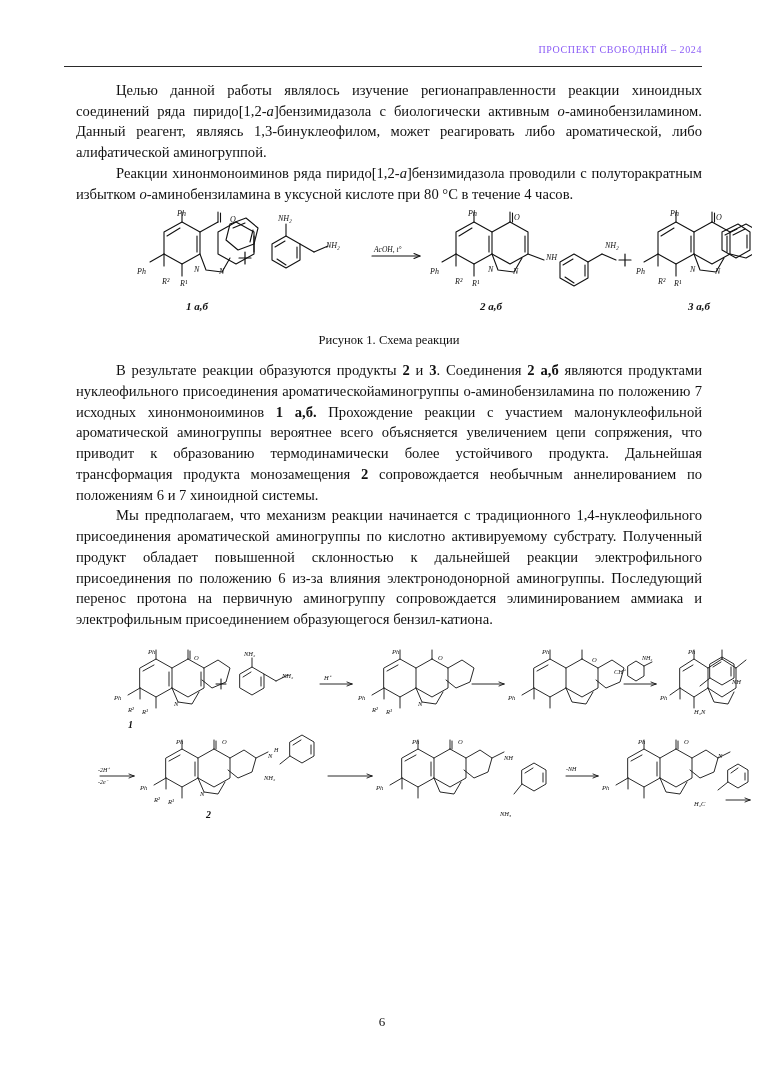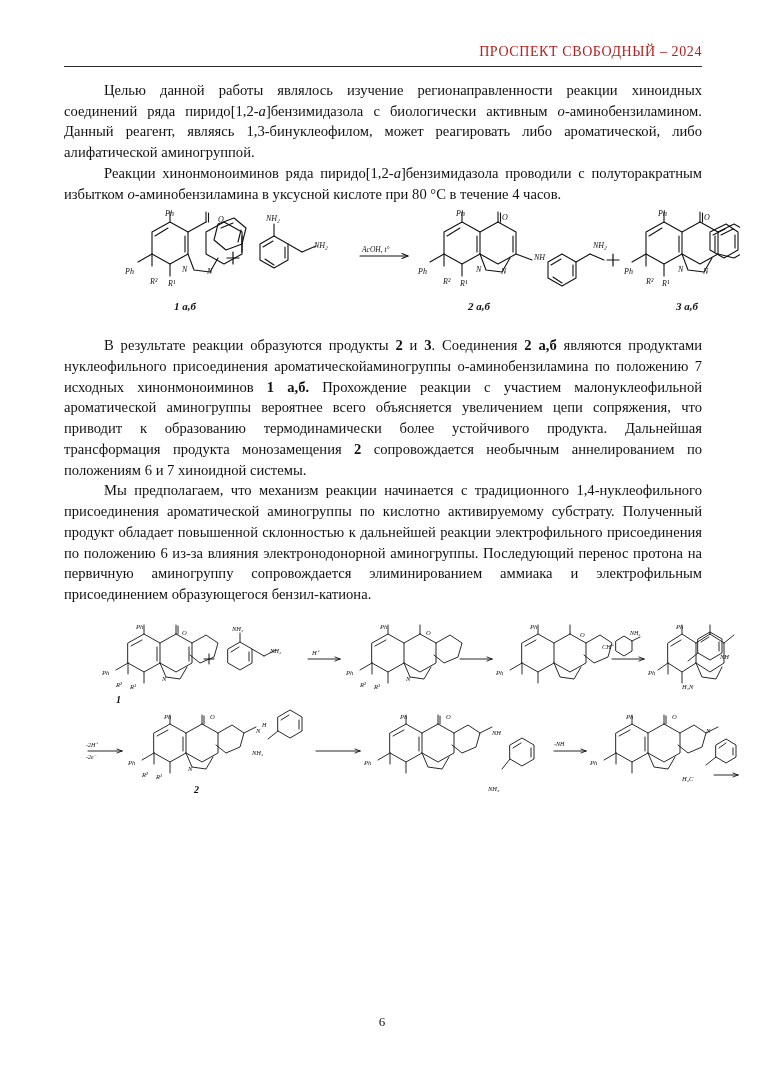--- a/index.html
+++ b/index.html
@@ -24,36 +24,36 @@
     top: 14px;
     right: 20px;
     bottom: 14px;
     background: #ffffff;
   }
   .header {
     position: absolute;
     top: 30px;
     right: 42px;
     font-family: "Liberation Serif", serif;
-    font-size: 14px;
+    font-size: 10px;
     letter-spacing: 0.6px;
-    color: #b91c1c;
+    color: #8b5cf6;
     font-weight: normal;
   }
   .header-rule {
     position: absolute;
     left: 44px;
     right: 42px;
     top: 52px;
     height: 1px;
     background: #2a2a2a;
   }
   .content {
     position: absolute;
-    left: 44px;
+    left: 56px;
     right: 42px;
     top: 66px;
   }
   p.para {
     margin: 0 0 0 0;
     text-align: justify;
     text-indent: 40px;
     font-size: 14.6px;
     line-height: 1.42;
     color: #111;
@@ -231,20 +231,21 @@
             </g>
           </g>
 
           <text x="110" y="106" font-size="11" font-weight="bold" fill="#111">1 а,б</text>
           <text x="404" y="106" font-size="11" font-weight="bold" fill="#111">2 а,б</text>
           <text x="612" y="106" font-size="11" font-weight="bold" fill="#111">3 а,б</text>
         </svg>
       </div>
 
 
+      <p class="fig-caption">Рисунок 1. Схема реакции</p>
 
       <div style="height:12px"></div>
 
       <p class="para"><span>В результате реакции образуются продукты </span><span class="bold">2</span><span> и </span><span class="bold">3</span><span>. Соединения </span><span class="bold">2 а,б</span><span> являются продуктами нуклеофильного присоединения ароматическойаминогруппы о-аминобензиламина по положению 7 исходных хинонмоноиминов </span><span class="bold">1 а,б.</span><span> Прохождение реакции с участием малонуклеофильной ароматической аминогруппы  вероятнее всего объясняется увеличением цепи сопряжения, что приводит к образованию термодинамически более устойчивого продукта. Дальнейшая трансформация продукта монозамещения </span><span class="bold">2</span><span> сопровождается необычным аннелированием по положениям 6 и 7 хиноидной системы.</span></p>
 
       <p class="para">Мы предполагаем, что механизм реакции начинается с традиционного 1,4-нуклеофильного присоединения ароматической аминогруппы по кислотно активируемому субстрату. Полученный продукт обладает повышенной склонностью к дальнейшей реакции электрофильного присоединения по положению 6 из-за влияния электронодонорной аминогруппы. Последующий перенос протона на первичную аминогруппу сопровождается элиминированием аммиака и электрофильным присоединением образующегося бензил-катиона.</p>
 
       <div class="scheme-box" style="margin-top:10px;">
         <svg width="676" height="220" viewBox="0 0 676 220">
           <g fill="none" stroke="#111" stroke-width="0.9" stroke-linecap="round" stroke-linejoin="round">

